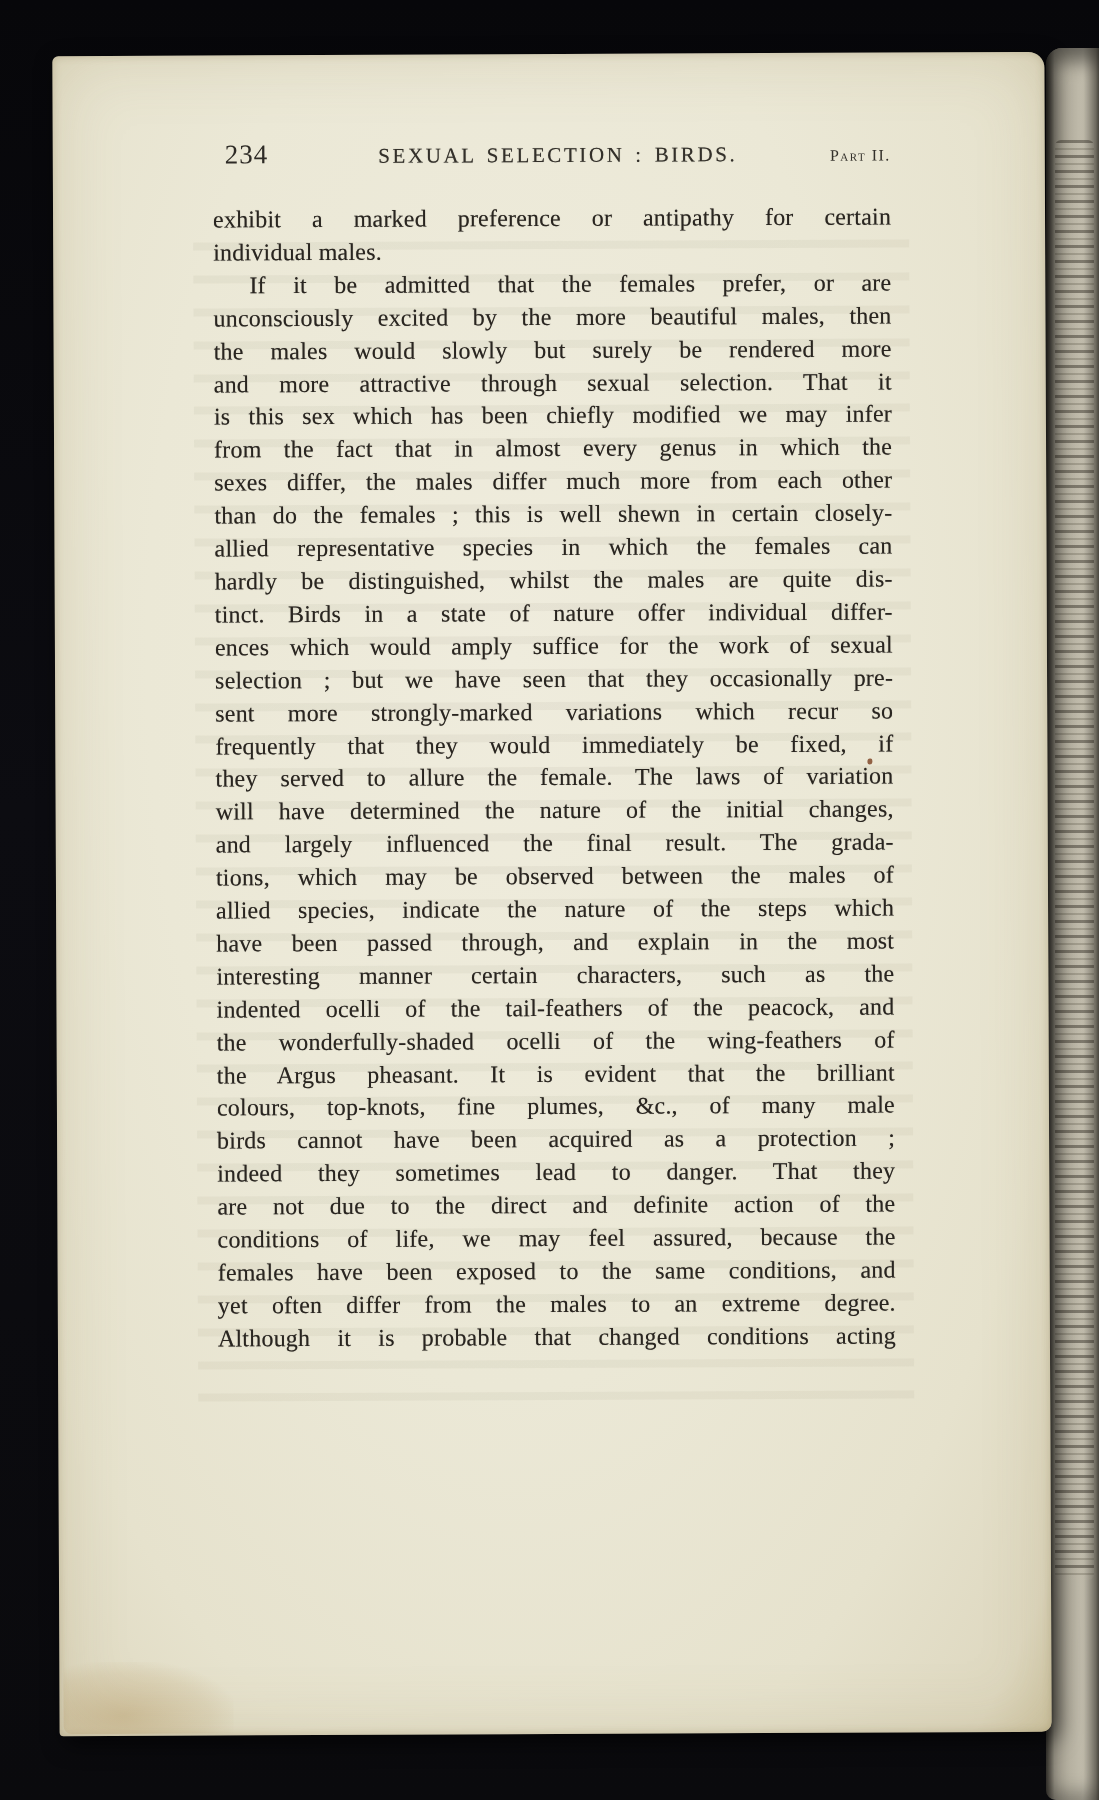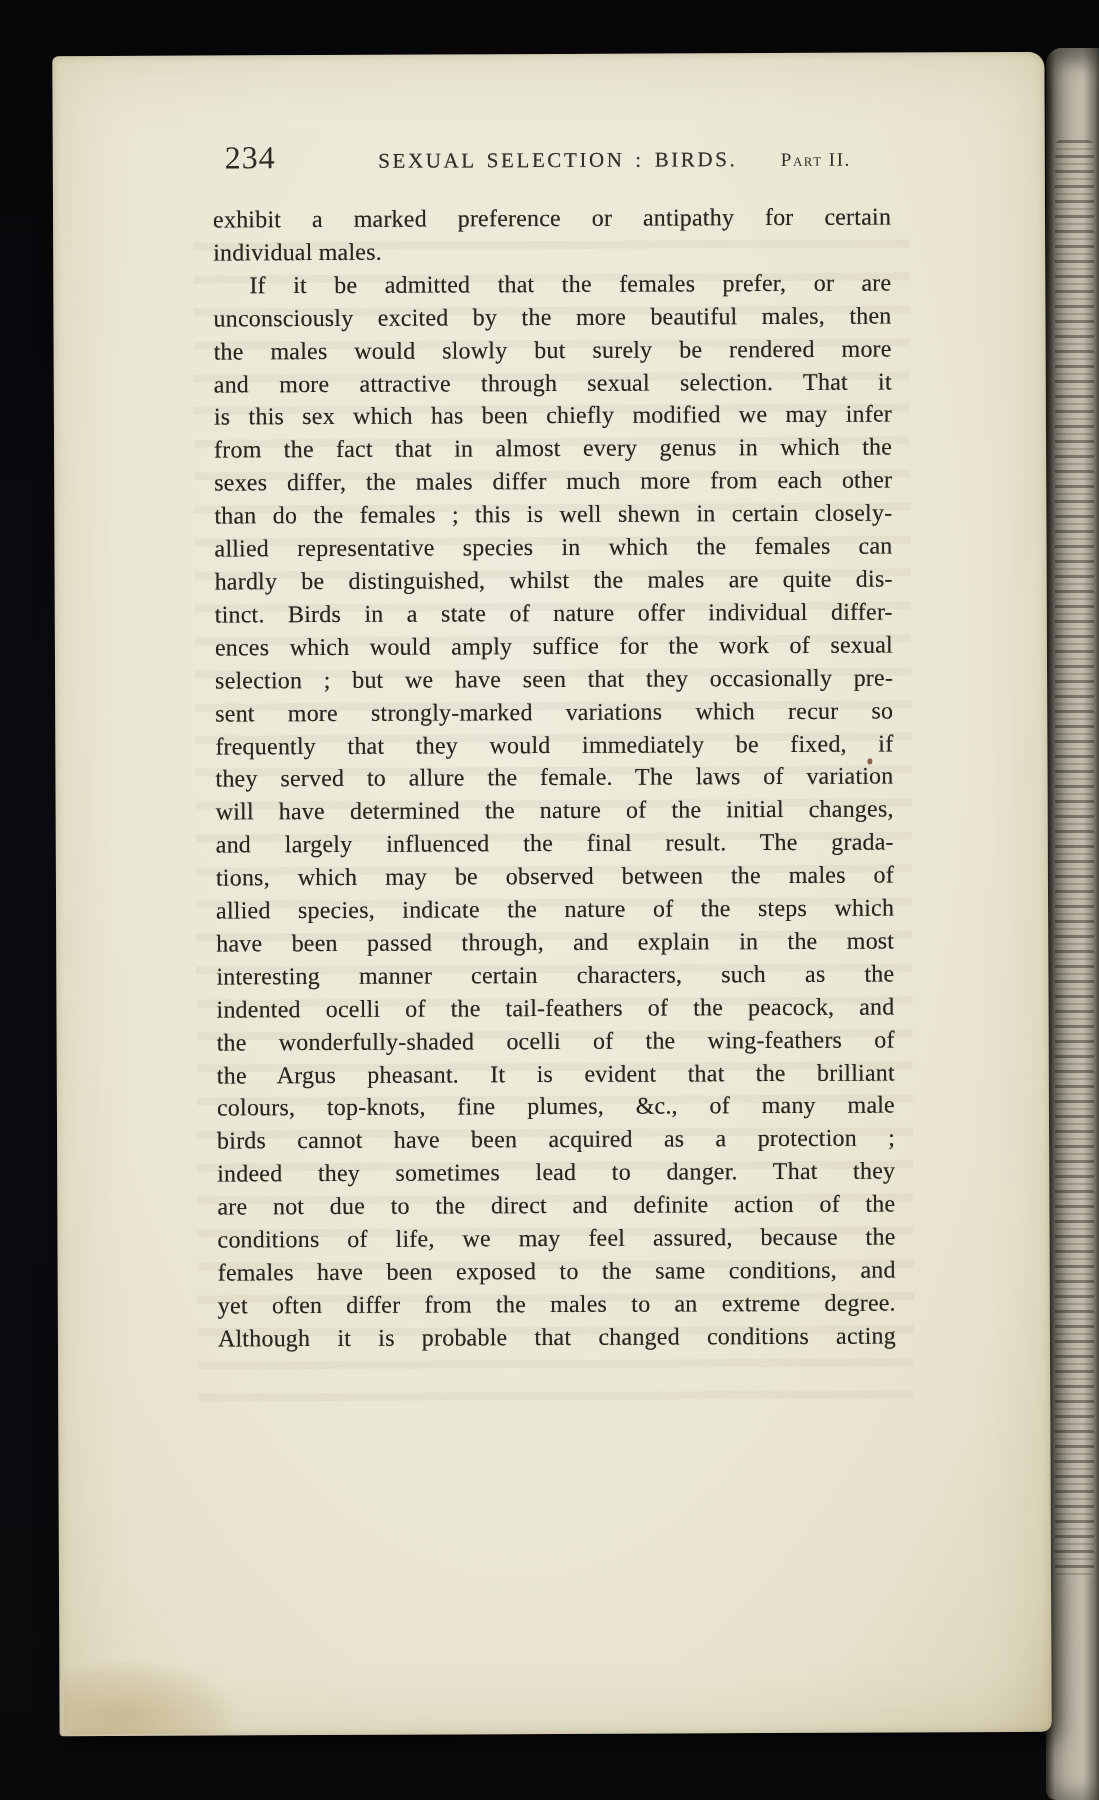--- a/index.html
+++ b/index.html
@@ -61,32 +61,32 @@
       rgba(128,122,96,0.075) 19px, rgba(128,122,96,0.075) 27px,
       rgba(0,0,0,0) 27px, rgba(0,0,0,0) 32.9px);
     filter:blur(0.6px);
   }
   .page-header {
     position:absolute; left:160px; top:84px; width:678px;
     display:flex; align-items:baseline;
     color:#2e2b26;
   }
   .page-number {
-    width:110px; font-size:32px; letter-spacing:1px; padding-left:12px;
+    width:110px; font-size:27px; letter-spacing:1px; padding-left:12px;
     text-align:left;
   }
   .running-title {
     flex:1; text-align:center;
     font-size:21px; letter-spacing:2.6px; word-spacing:3px;
     color:#33302a;
     text-shadow:0 0 0.7px rgba(46,43,38,0.55);
   }
   .part-label {
-    width:110px; text-align:left;
-    font-size:19px; font-variant:small-caps; letter-spacing:1.5px;
+    width:110px; text-align:right;
+    font-size:16px; font-variant:small-caps; letter-spacing:1.5px;
     color:#33302a;
   }
   .page-body {
     position:absolute; left:160px; top:148px; width:678px;
     font-size:24px; line-height:32.9px;
     color:#292520;
     letter-spacing:0.2px;
     text-shadow:0 0 0.7px rgba(41,37,32,0.5);
   }
   .line { text-align:justify; text-align-last:justify; text-justify:inter-word; min-height:32.9px; }

